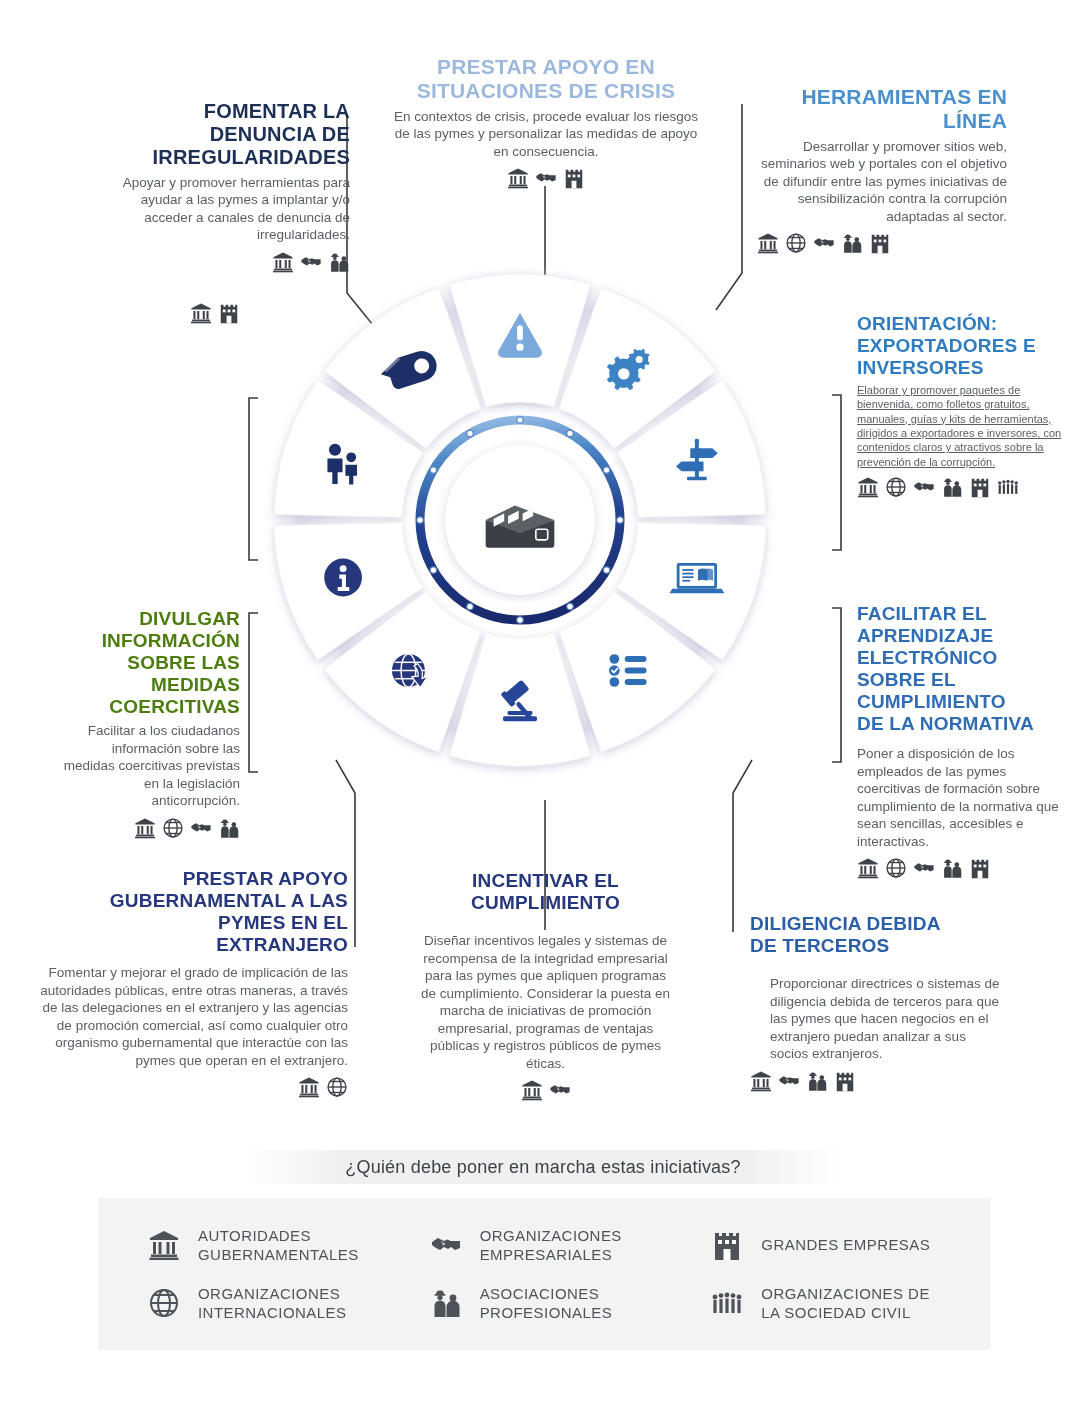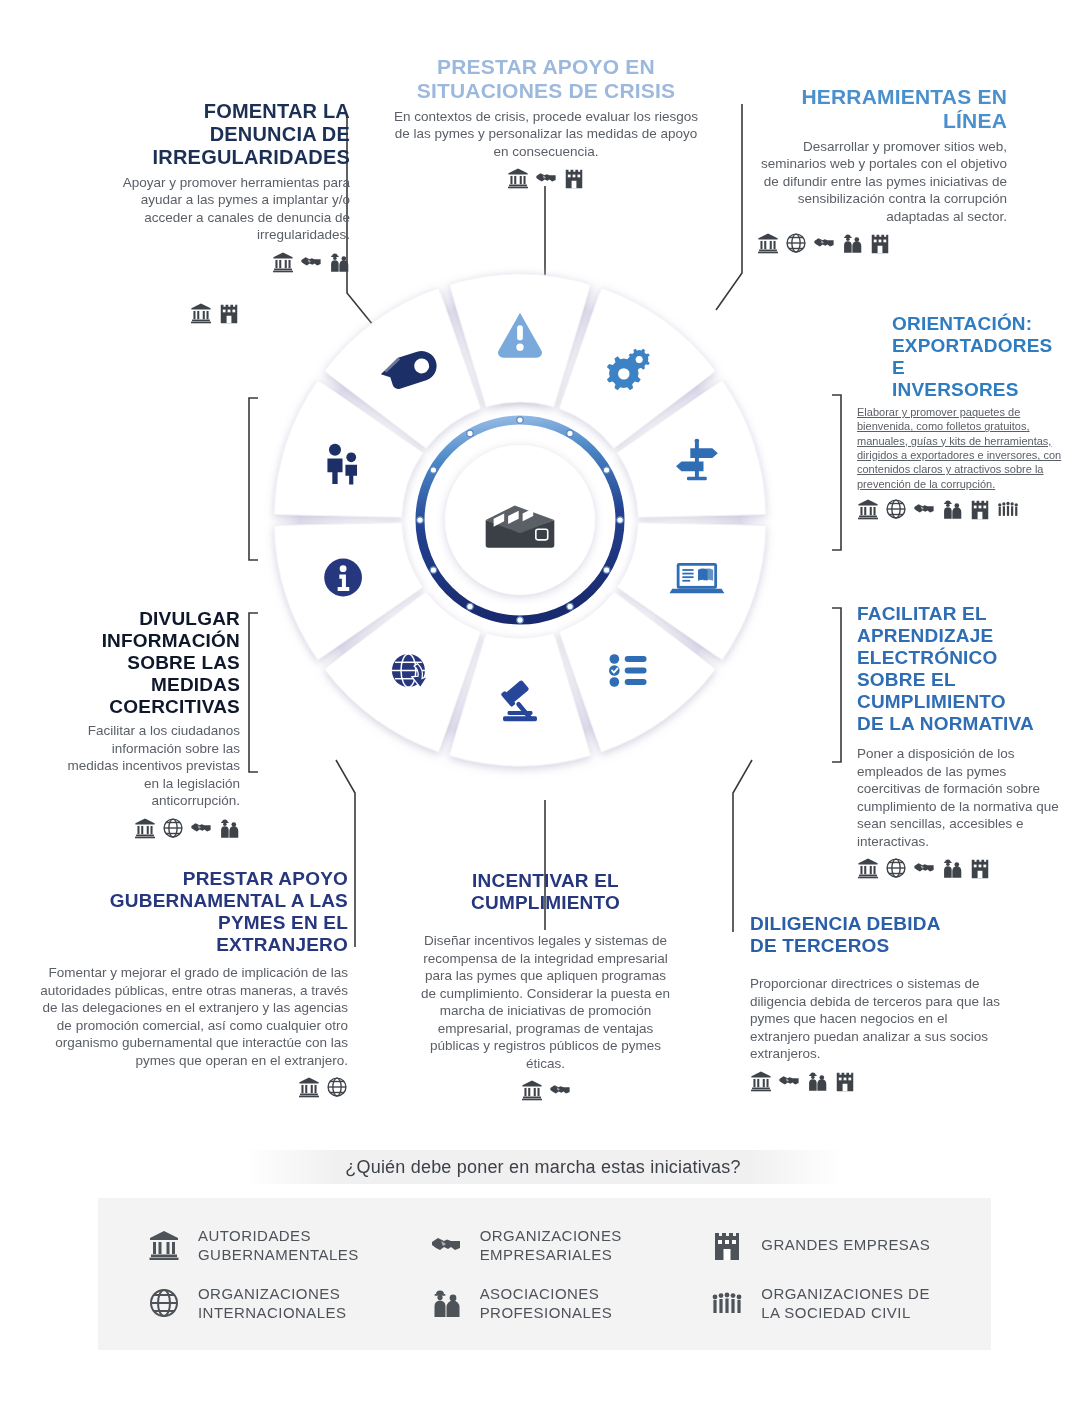--- a/index.html
+++ b/index.html
@@ -453,21 +453,21 @@
      <rect x="7" y="11" width="4" height="4" fill="#ffffff"></rect>
      <rect x="14" y="11" width="4" height="4" fill="#ffffff"></rect>
      <rect x="21" y="11" width="4" height="4" fill="#ffffff"></rect>
    </g>
           </svg>
         </span>
       </div>
   </div>
 
   <div class="block ta-l" id="b-orientacion" style="left:857px; top:313px; width:205px;">
-    <div class="blk-title" style="font-size:19px;color:#2f7dc0;margin-left:35px;">ORIENTACIÓN:<br>EXPORTADORES E<br>INVERSORES</div>
+    <div class="blk-title" style="font-size:19px;color:#2f7dc0;">ORIENTACIÓN:<br>EXPORTADORES E<br>INVERSORES</div>
     <div class="blk-body" style="font-size:11px;text-decoration:underline;">Elaborar y promover paquetes de bienvenida, como folletos gratuitos, manuales, guías y kits de herramientas, dirigidos a exportadores e inversores, con contenidos claros y atractivos sobre la prevención de la corrupción.</div>
     <div class="icons left">
         <span class="ic">
           <svg viewBox="0 0 32 32">
             <g fill="#3e4349">
      <path d="M16 2 L30 9 L30 11 L2 11 L2 9 Z"></path>
      <rect x="5" y="13" width="3" height="12"></rect>
               <rect x="10.5" y="13" width="3" height="12"></rect>
      <rect x="18.5" y="13" width="3" height="12"></rect>
               <rect x="24" y="13" width="3" height="12"></rect>
@@ -531,22 +531,22 @@
      <rect x="14.4" y="11.5" width="3.2" height="14.5"></rect>
               <rect x="20.4" y="12" width="3.2" height="14"></rect>
      <rect x="26.4" y="13" width="3.2" height="13"></rect>
    </g>
           </svg>
         </span>
       </div>
   </div>
 
   <div class="block ta-r" id="b-divulgar" style="left:60px; top:608px; width:180px;">
-    <div class="blk-title" style="font-size:19px;color:#0f172a;text-align:right;">DIVULGAR<br>INFORMACIÓN<br>SOBRE LAS<br>MEDIDAS<br>COERCITIVAS</div>
-    <div class="blk-body" style="font-size:13.5px;">Facilitar a los ciudadanos información sobre las medidas incentivos previstas en la legislación anticorrupción.</div>
+    <div class="blk-title" style="font-size:19px;color:#4d7c0f;text-align:right;">DIVULGAR<br>INFORMACIÓN<br>SOBRE LAS<br>MEDIDAS<br>COERCITIVAS</div>
+    <div class="blk-body" style="font-size:13.5px;">Facilitar a los ciudadanos información sobre las medidas coercitivas previstas en la legislación anticorrupción.</div>
     <div class="icons right">
         <span class="ic">
           <svg viewBox="0 0 32 32">
             <g fill="#3e4349">
      <path d="M16 2 L30 9 L30 11 L2 11 L2 9 Z"></path>
      <rect x="5" y="13" width="3" height="12"></rect>
               <rect x="10.5" y="13" width="3" height="12"></rect>
      <rect x="18.5" y="13" width="3" height="12"></rect>
               <rect x="24" y="13" width="3" height="12"></rect>
      <rect x="3" y="25.5" width="26" height="2.6"></rect>
@@ -704,21 +704,21 @@
      <path d="M2 13 L8 9 L14 12 L17 10.5 L21 12 L30 12 L30 19 L25 21 L21 18 L18 20 L14 18 L10 21 L6 19 L2 16 Z"></path>
      <path d="M11 12 L16 15 L13 17 Z" fill="#ffffff" opacity="0.55"></path>
    </g>
           </svg>
         </span>
       </div>
   </div>
 
   <div class="block ta-l" id="b-diligencia" style="left:750px; top:913px; width:250px;">
     <div class="blk-title" style="font-size:19px;color:#2a5fa8;">DILIGENCIA DEBIDA<br>DE TERCEROS</div>
-    <div class="blk-body" style="font-size:13.5px;margin-top:18px;">Proporcionar directrices o sistemas de diligencia debida de terceros para que las pymes que hacen negocios en el extranjero puedan analizar a sus socios extranjeros.</div>
+    <div class="blk-body" style="font-size:13.5px;margin-top:18px;margin-left:20px;">Proporcionar directrices o sistemas de diligencia debida de terceros para que las pymes que hacen negocios en el extranjero puedan analizar a sus socios extranjeros.</div>
     <div class="icons left">
         <span class="ic">
           <svg viewBox="0 0 32 32">
             <g fill="#3e4349">
      <path d="M16 2 L30 9 L30 11 L2 11 L2 9 Z"></path>
      <rect x="5" y="13" width="3" height="12"></rect>
               <rect x="10.5" y="13" width="3" height="12"></rect>
      <rect x="18.5" y="13" width="3" height="12"></rect>
               <rect x="24" y="13" width="3" height="12"></rect>
      <rect x="3" y="25.5" width="26" height="2.6"></rect>

